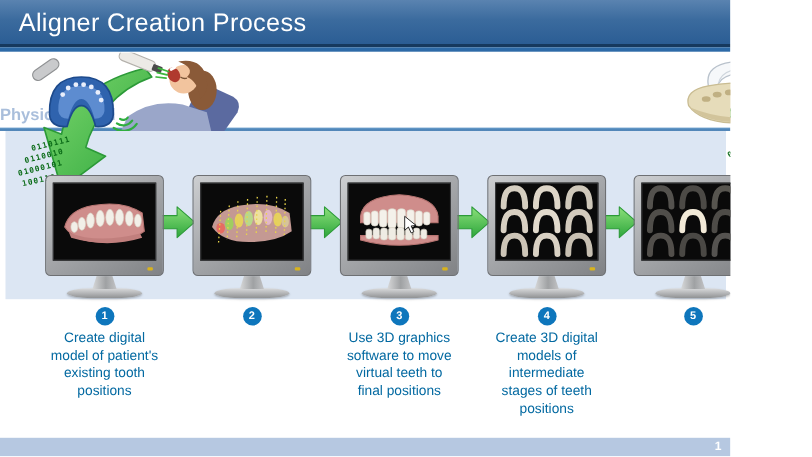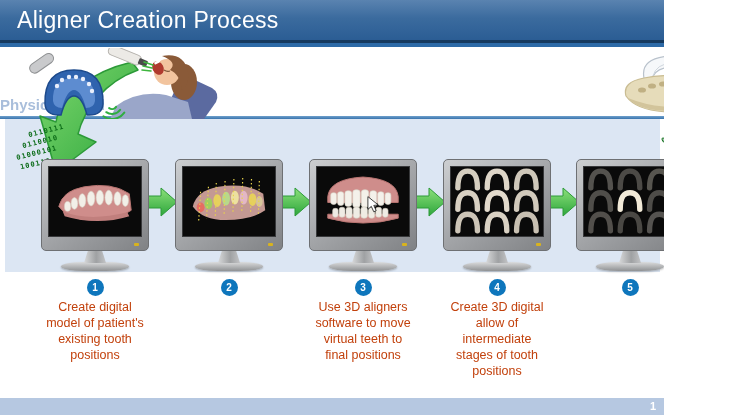--- a/index.html
+++ b/index.html
@@ -41,21 +41,21 @@
        font-size:7px;color:#0a6b17;letter-spacing:1px;white-space:nowrap;}
 
   
   .patient-art{position:absolute;left:12px;top:48px;width:232px;height:71px;z-index:4;}
   .mold-art{position:absolute;left:612px;top:52px;width:122px;height:62px;z-index:4;}
 
   
   .step{position:absolute;top:279px;z-index:3;text-align:center;}
   .step-badge{width:17px;height:17px;margin:0 auto 3px auto;border-radius:50%;background:#0e76bc;
               color:#fff;font-size:10px;font-weight:bold;line-height:17px;text-align:center;}
-  .step-text{font-size:12.5px;line-height:16px;color:#c2410c;}
+  .step-text{font-size:12.5px;line-height:16px;color:#0369a1;}
 
   
   .footer{position:absolute;left:0;right:0;bottom:0;height:17px;background:#b6c8e1;z-index:5;}
   .page-num{position:absolute;right:8px;top:2px;font-size:11px;font-weight:bold;color:#ffffff;}
 </style>
 </head>
 <body>
 
 <div class="slide">
 
@@ -313,25 +313,25 @@
 
   <div class="step" style="left:42px;width:106px">
     <div class="step-badge">1</div>
     <div class="step-text">Create digital model of patient's existing tooth positions</div>
   </div>
   <div class="step" style="left:183px;width:92px">
     <div class="step-badge">2</div>
   </div>
   <div class="step" style="left:313px;width:100px">
     <div class="step-badge">3</div>
-    <div class="step-text">Use 3D aligners software to move virtual teeth to final positions</div>
+    <div class="step-text">Use 3D graphics software to move virtual teeth to final positions</div>
   </div>
   <div class="step" style="left:446px;width:102px">
     <div class="step-badge">4</div>
-    <div class="step-text">Create 3D digital allow of intermediate stages of tooth positions</div>
+    <div class="step-text">Create 3D digital models of intermediate stages of teeth positions</div>
   </div>
   <div class="step" style="left:582px;width:96px">
     <div class="step-badge">5</div>
   </div>
 
   <div class="footer">
     <div class="page-num">1</div>
   </div>
 
 </div>

